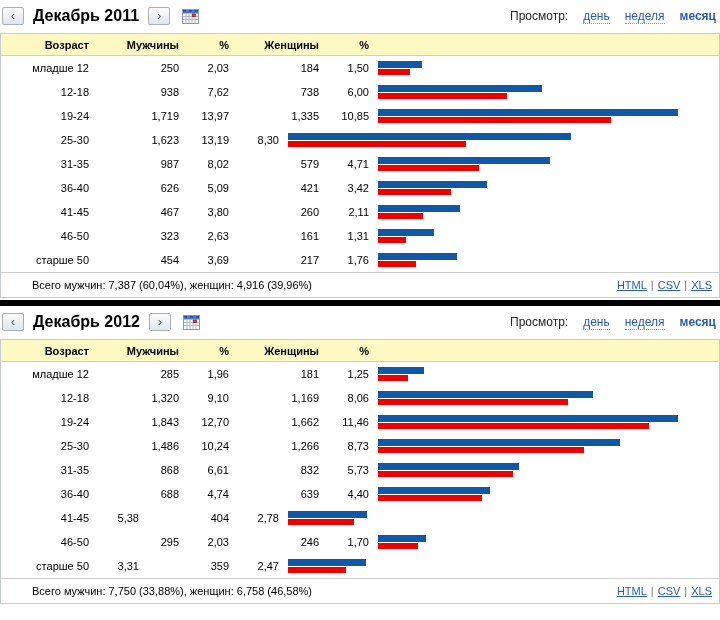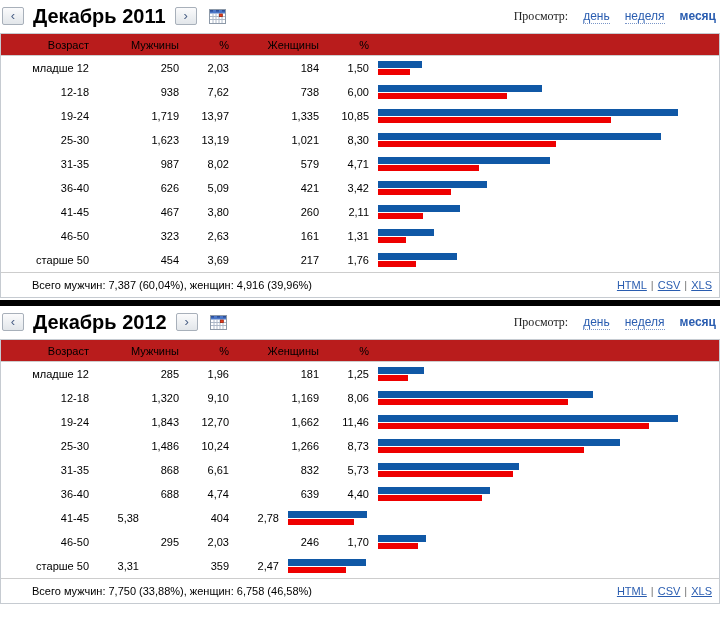--- a/index.html
+++ b/index.html
@@ -11,30 +11,30 @@
     font-family:"Liberation Sans", sans-serif; font-size:11px;
   }
   .panel-header{display:flex; align-items:center; height:28px; padding:4px 2px 0 2px;}
   .nav-btn{
     width:22px; height:18px; padding:0; cursor:pointer;
     border:1px solid #A8B0BA; border-radius:2px;
     background:linear-gradient(#FBFBFC,#E2E6EA);
     color:#4A5F85; font-size:13px; line-height:14px; text-align:center;
     font-family:"Liberation Sans", sans-serif;
   }
-  .panel-title{font-size:20px; font-weight:bold; margin:0 9px; white-space:nowrap;}
+  .panel-title{font-size:16px; font-weight:bold; margin:0 9px; white-space:nowrap;}
   .cal-btn{margin-left:12px; display:inline-flex; cursor:pointer;}
   .spacer{flex:1;}
   .view-switcher{display:flex; align-items:center; gap:15px; font-size:12px; padding-right:2px;}
-  .vs-label{color:#222;font-family:Liberation Serif, serif;}
+  .vs-label{color:#222;}
   .vs-link{color:var(--link); text-decoration:none; border-bottom:1px dotted #7A96C8; cursor:pointer;}
   .vs-link.active{font-weight:bold; border-bottom:none;}
   .table-box{border:1px solid var(--border); margin-top:5px;}
-  .thead{display:flex; background:#b91c1c; border-bottom:1px solid var(--inner-border);
-         font-weight:normal; height:22px; line-height:22px;}
+  .thead{display:flex; background:#fef9c3; border-bottom:1px solid var(--inner-border);
+         font-weight:bold; height:22px; line-height:22px;}
   .row{display:flex; height:24px; line-height:24px;}
   .c{text-align:right; white-space:nowrap;}
   .c.age{width:88px;}
   .c.num{width:90px;}
   .c.pct{width:50px;}
   .c.bars{flex:1; text-align:left;}
   .bars-wrap{display:flex; flex-direction:column; justify-content:center; align-items:flex-start;
              height:24px; padding-left:9px; gap:1px;}
   .bar{display:block;}
   .bar.men{height:7px; background:var(--men);}
@@ -119,21 +119,20 @@
             <span class="bars-wrap">
               <span class="bar men" style="width: 300px;"></span>
               <span class="bar women" style="width: 233px;"></span>
             </span>
           </span>
         </div>
         <div class="row">
           <span class="c age">25-30</span>
           <span class="c num">1,623</span>
           <span class="c pct">13,19</span>
-          <span class="c num">1,021</span>
           <span class="c pct">8,30</span>
           <span class="c bars">
             <span class="bars-wrap">
               <span class="bar men" style="width: 283px;"></span>
               <span class="bar women" style="width: 178px;"></span>
             </span>
           </span>
         </div>
         <div class="row">
           <span class="c age">31-35</span>

